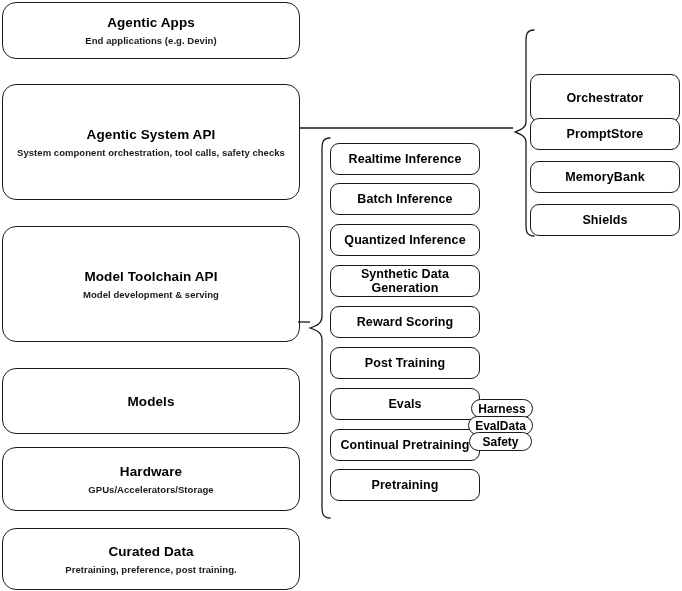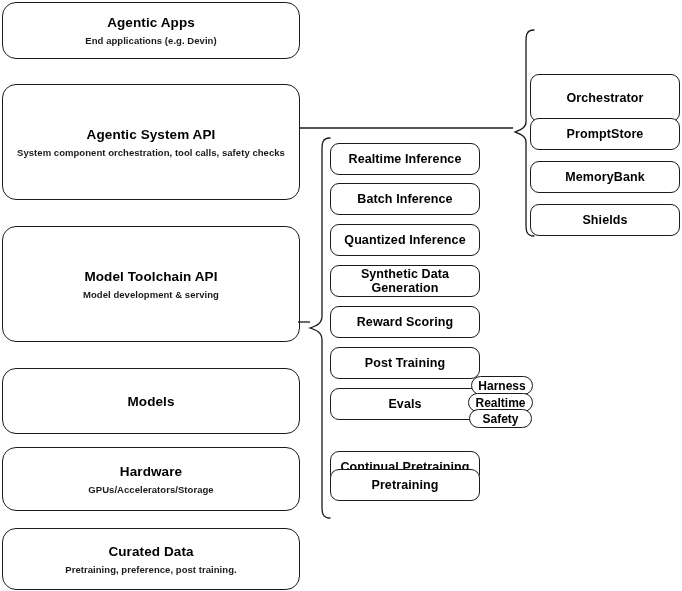--- a/index.html
+++ b/index.html
@@ -64,20 +64,21 @@
     border: 1.3px solid #1a1a1a;
     border-radius: 999px;
     background: #ffffff;
     display: flex;
     align-items: center;
     justify-content: center;
     text-align: center;
     font-size: 12px;
     color: #000000;
     z-index: 5;
+    margin-top: 23px;
   }
   .brace, .connector {
     position: absolute;
     pointer-events: none;
   }
   .connector svg, .brace svg { display: block; }
 </style>
 </head>
 <body>
 
@@ -151,34 +152,34 @@
   </div>
 
   <div class="cap-box" style="left:330px; top:347px; width:150px; height:32px;">
     <span>Post Training</span>
   </div>
 
   <div class="cap-box" style="left:330px; top:388px; width:150px; height:32px;">
     <span>Evals</span>
   </div>
 
-  <div class="cap-box" style="left:330px; top:451px; width:150px; height:32px;">
+  <div class="cap-box" style="left:330px; top:429px; width:150px; height:32px;">
     <span>Continual Pretraining</span>
   </div>
 
   <div class="cap-box" style="left:330px; top:469px; width:150px; height:32px;">
     <span>Pretraining</span>
   </div>
 
   <div class="pill-box" style="left:471px; top:376px; width:62px; height:19px;">
     <span>Harness</span>
   </div>
 
   <div class="pill-box" style="left:468px; top:393px; width:65px; height:19px;">
-    <span>Realtime</span>
+    <span>EvalData</span>
   </div>
 
   <div class="pill-box" style="left:469px; top:409px; width:63px; height:19px;">
     <span>Safety</span>
   </div>
 
   <div class="brace" style="left:512px; top:28px; width:24px; height:212px;">
     <svg width="24" height="212" viewBox="0 0 24 212">
       <path d="M22,2 C14,2 14,8 14,14 L14,94 C14,100 8,102 3,104
                C8,106 14,108 14,114 L14,196 C14,202 14,208 22,208" stroke="#1a1a1a" stroke-width="1.3" fill="none" stroke-linecap="round"></path>

